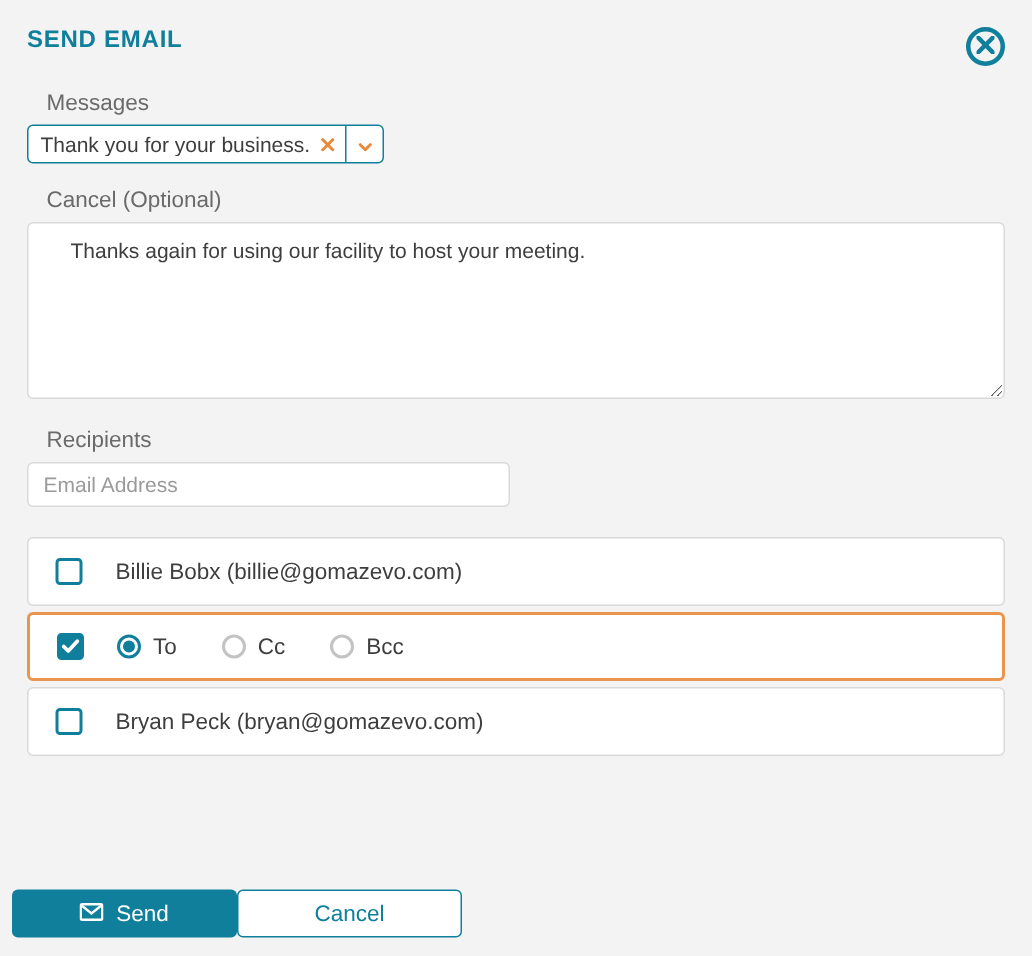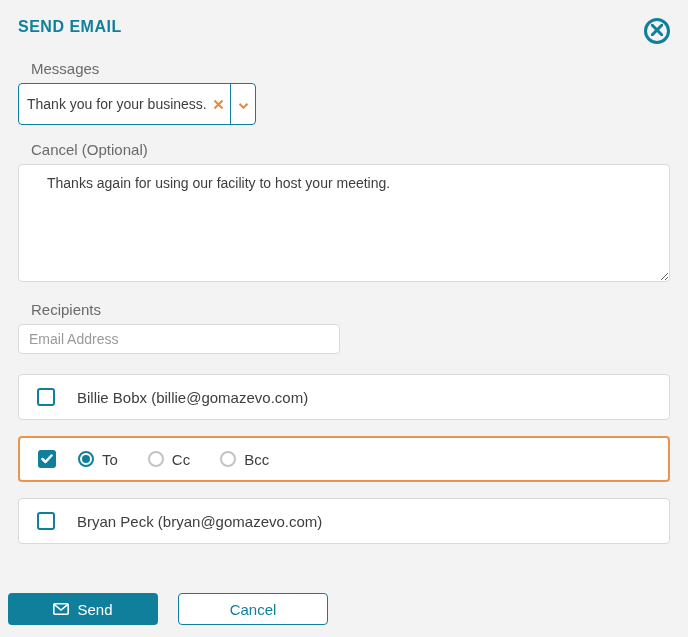--- a/index.html
+++ b/index.html
@@ -33,21 +33,21 @@
     box-sizing:border-box;flex:0 0 auto;
   }
   .close svg{width:12px;height:12px;}
   .close svg line{stroke:var(--teal);stroke-width:3;stroke-linecap:round;}
 
   .lbl{margin:16px 13px 6px;color:var(--muted);font-size:15px;}
 
   
   .combo{
     display:flex;align-items:center;border:1px solid var(--teal);
-    border-radius:4px;background:#fff;width:238px;height:42px;box-sizing:border-box;
+    border-radius:4px;background:#fff;width:238px;height:26px;box-sizing:border-box;
   }
   .combo .val{
     flex:1;padding:0 8px;font-size:14px;color:var(--text);white-space:nowrap;overflow:hidden;
   }
   .combo .clr{
     width:24px;height:100%;display:flex;align-items:center;justify-content:center;cursor:pointer;
   }
   .combo .clr svg{width:9px;height:9px;}
   .combo .clr svg line{stroke:var(--orange);stroke-width:2;}
   .combo .arrow{
@@ -78,21 +78,21 @@
     box-sizing:border-box;
   }
   .btn-teal{background:var(--teal-btn);}
   .btn-add{width:64px;height:30px;}
 
   
   .list{margin-top:20px;}
   .row{
     background:#fff;border:1px solid var(--border);border-radius:4px;
     height:46px;display:flex;align-items:center;padding:0 18px;
-    margin-bottom:16px;box-sizing:border-box;
+    margin-bottom:4px;box-sizing:border-box;
   }
   .row.sel{border:2px solid var(--orange-border);}
   .cb{
     width:18px;height:18px;border:2px solid var(--teal);border-radius:3px;
     box-sizing:border-box;margin-right:22px;cursor:pointer;
     display:flex;align-items:center;justify-content:center;flex:0 0 auto;
   }
   .cb.checked{background:var(--teal);}
   .cb.checked svg{width:12px;height:10px;}
   .cb.checked svg polyline{stroke:#fff;stroke-width:2.5;fill:none;stroke-linecap:round;stroke-linejoin:round;}
@@ -103,21 +103,21 @@
     width:16px;height:16px;border:2px solid #c3c3c3;border-radius:50%;box-sizing:border-box;
     display:flex;align-items:center;justify-content:center;
   }
   .radio.sel .rdot{border-color:var(--teal);}
   .radio.sel .rdot::after{content:"";width:8px;height:8px;background:var(--teal);border-radius:50%;}
   .rlabel{font-size:15px;color:var(--text);}
 
   
   .footer{
     position:absolute;left:8px;right:18px;bottom:12px;
-    display:flex;gap:20px;align-items:center;
+    display:flex;align-items:center;
   }
   .btn-send{width:150px;height:32px;background:var(--teal);font-size:15px;}
   .btn-send svg{width:16px;height:12px;}
   .btn-send svg *{stroke:#fff;stroke-width:1.6;fill:none;}
   .btn-cancel{
     width:150px;height:32px;background:#fff;border:1px solid var(--teal);
     color:var(--teal);font-size:15px;border-radius:4px;cursor:pointer;
   }
 </style>
 </head>

